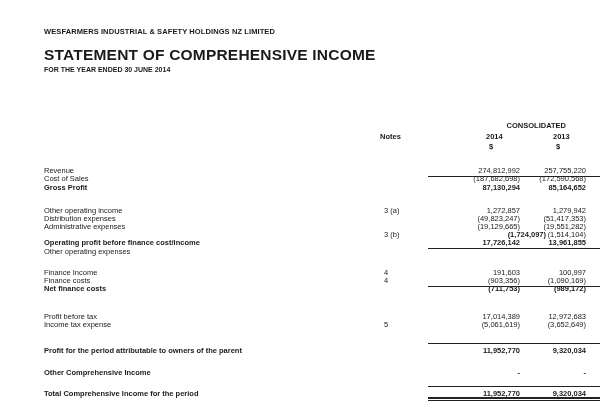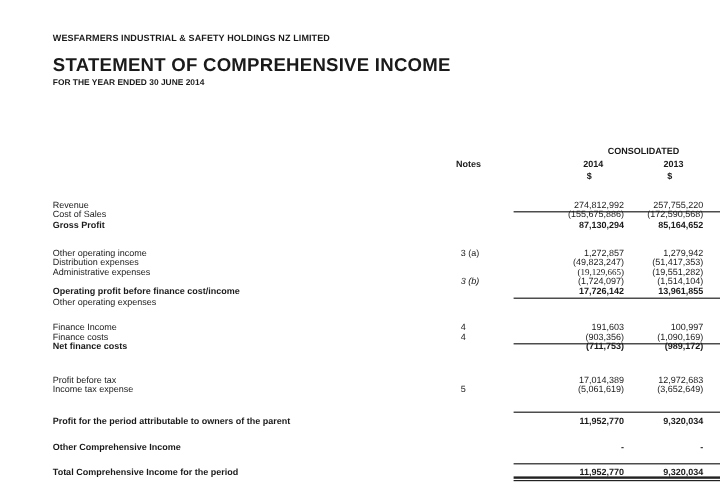--- a/index.html
+++ b/index.html
@@ -32,41 +32,41 @@
 <div class="abs hdr" style="left:489px; top:142px;">$</div>
 <div class="abs hdr" style="left:556px; top:142px;">$</div>
 
 <div id="rows">
     <div class="abs lbl" style="top: 166px;">Revenue</div>
     <div class="abs note" style="top: 166px; left: 384px;"></div>
     <div class="abs num" style="top: 166px; left: 450px;">274,812,992</div>
     <div class="abs num" style="top: 166px; left: 516px;">257,755,220</div>
     <div class="abs lbl" style="top: 174px;">Cost of Sales</div>
     <div class="abs note" style="top: 174px; left: 384px;"></div>
-    <div class="abs num" style="top: 174px; left: 450px;">(155,675,886)</div>
+    <div class="abs num" style="top: 174px; left: 450px;">(187,682,698)</div>
     <div class="abs num" style="top: 174px; left: 516px;">(172,590,568)</div>
     <div class="abs lbl b" style="top: 183px;">Gross Profit</div>
     <div class="abs note b" style="top: 183px; left: 384px;"></div>
     <div class="abs num b" style="top: 183px; left: 450px;">87,130,294</div>
     <div class="abs num b" style="top: 183px; left: 516px;">85,164,652</div>
     <div class="abs lbl" style="top: 206px;">Other operating income</div>
     <div class="abs note" style="top: 206px; left: 384px;">3 (a)</div>
     <div class="abs num" style="top: 206px; left: 450px;">1,272,857</div>
     <div class="abs num" style="top: 206px; left: 516px;">1,279,942</div>
     <div class="abs lbl" style="top: 214px;">Distribution expenses</div>
     <div class="abs note" style="top: 214px; left: 384px;"></div>
     <div class="abs num" style="top: 214px; left: 450px;">(49,823,247)</div>
     <div class="abs num" style="top: 214px; left: 516px;">(51,417,353)</div>
     <div class="abs lbl" style="top: 222px; text-align: center;">Administrative expenses</div>
     <div class="abs note" style="top: 222px; left: 384px;"></div>
-    <div class="abs num" style="top: 222px; left: 450px; font-family: Liberation Serif, serif;">(19,129,665)</div>
+    <div class="abs num" style="top: 222px; left: 450px;">(19,129,665)</div>
     <div class="abs num" style="top: 222px; left: 516px;">(19,551,282)</div>
     <div class="abs lbl" style="top: 247px; text-align: center;">Other operating expenses</div>
-    <div class="abs note" style="top: 230px; left: 384px; font-style: italic;">3 (b)</div>
-    <div class="abs num" style="top: 230px; left: 450px;">(1,724,097)</div>
+    <div class="abs note" style="top: 230px; left: 384px;">3 (b)</div>
+    <div class="abs num" style="top: 230px; left: 476px; font-weight: bold;">(1,724,097)</div>
     <div class="abs num" style="top: 230px; left: 516px;">(1,514,104)</div>
     <div class="abs lbl b" style="top: 238px;">Operating profit before finance cost/income</div>
     <div class="abs note b" style="top: 238px; left: 384px;"></div>
     <div class="abs num b" style="top: 238px; left: 450px;">17,726,142</div>
     <div class="abs num b" style="top: 238px; left: 516px;">13,961,855</div>
     <div class="abs lbl" style="top: 268px; text-align: center;">Finance Income</div>
     <div class="abs note" style="top: 268px; left: 384px;">4</div>
     <div class="abs num" style="top: 268px; left: 450px;">191,603</div>
     <div class="abs num" style="top: 268px; left: 516px;">100,997</div>
     <div class="abs lbl" style="top: 276px;">Finance costs</div>

